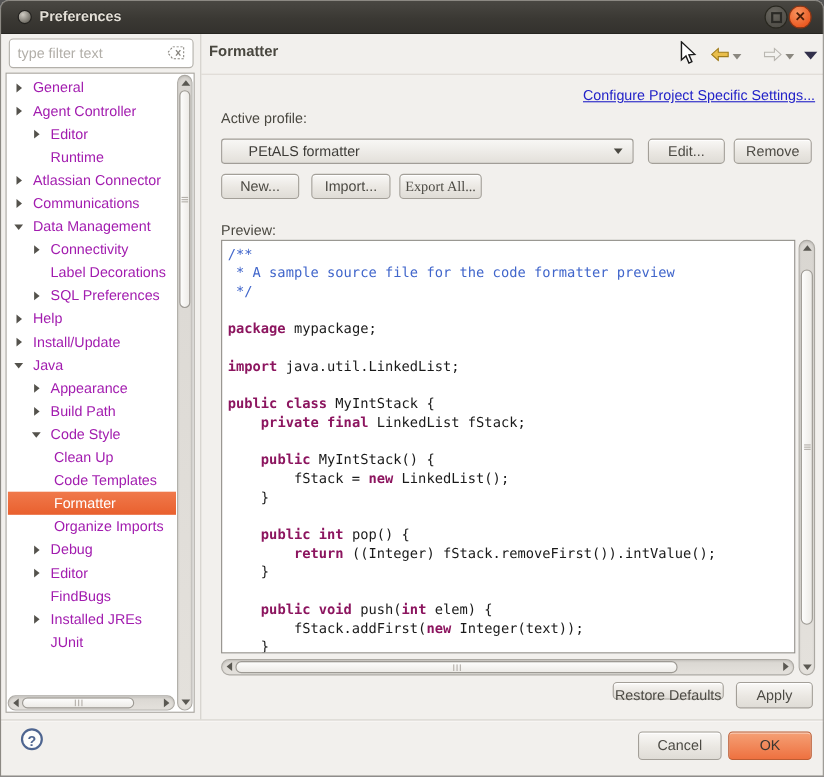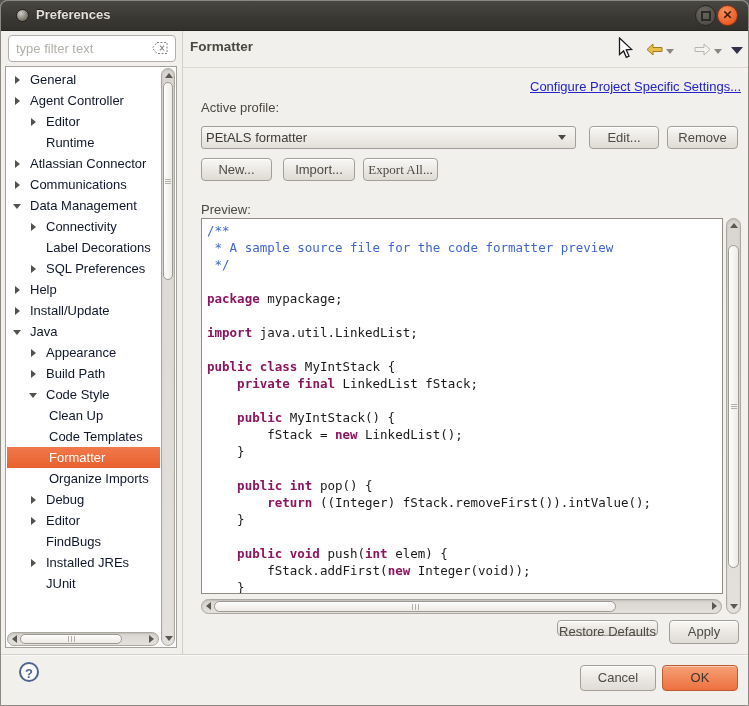--- a/index.html
+++ b/index.html
@@ -51,21 +51,21 @@
     font-size:13px;color:#4A4841;padding:0 24px 0 7px;outline:none;
     font-family:"Liberation Sans",sans-serif;
   }
   #filter-box::placeholder{color:#B2AFA9;}
   #filter-clear{left:152px;top:42px;width:16px;height:12px;}
   #tree-box{
     left:5px;top:66px;width:172px;height:582px;box-sizing:border-box;
     background:#fff;border:1px solid #A5A29B;
   }
   #tree-rows{position:absolute;left:1px;top:2px;right:16px;bottom:16px;overflow:hidden;}
-  .trow{display:flex;align-items:center;height:21px;font-size:13px;color:#0f172a;}
+  .trow{display:flex;align-items:center;height:21px;font-size:13px;color:#a21caf;}
   .trow .tw{width:13px;height:10px;position:relative;flex:none;}
   .trow.lvl1 .tw{margin-left:6px;}
   .trow.lvl2 .tw{margin-left:22px;}
   .trow.lvl3 .tw{margin-left:25px;}
   .tw.collapsed::before{
     content:"";position:absolute;left:2px;top:1px;
     border-left:5px solid #54524C;border-top:4px solid transparent;border-bottom:4px solid transparent;
   }
   .tw.expanded::before{
     content:"";position:absolute;left:0;top:3px;
@@ -112,21 +112,21 @@
     background:linear-gradient(#F5A075,#EE7140);
     border-color:#BC5C33;color:#3A3631;box-shadow:inset 0 1px 0 rgba(255,255,255,.45);
   }
   
   #cfg-link{font-size:13px;color:#2323C8;text-decoration:underline;right:8px;top:79px;cursor:pointer;}
   #active-profile-label{left:201px;top:100px;font-size:13px;color:#4A4841;}
   #profile-combo{
     left:201px;top:126px;width:375px;height:23px;box-sizing:border-box;
     background:linear-gradient(#F8F7F5,#E3E0DA);
     border:1px solid #A19D97;border-radius:3px;
-    font-size:13px;color:#3E3C38;line-height:21px;padding-left:4px;cursor:default;
+    font-size:13px;color:#3E3C38;line-height:21px;padding-left:24px;cursor:default;
   }
   #combo-arrow{position:absolute;right:9px;top:8px;width:0;height:0;
     border-left:4px solid transparent;border-right:4px solid transparent;border-top:5px solid #4A4841;}
   #preview-label{left:201px;top:202px;font-size:13px;color:#4A4841;}
   #preview-box{
     left:201px;top:218px;width:522px;height:376px;box-sizing:border-box;
     background:#FFFFFF;border:1px solid #908D87;overflow:hidden;cursor:text;
   }
   #preview-code{padding:3px 0 0 5px;font-family:"DejaVu Sans Mono","Liberation Mono",monospace;font-size:12.5px;line-height:17px;}
   .cline{white-space:pre;height:17px;}
@@ -338,21 +338,21 @@
         <div class="cline">&nbsp;</div>
         <div class="cline"><span class="tk-p">    </span><span class="tk-k">public</span><span class="tk-p"> MyIntStack() {</span></div>
         <div class="cline"><span class="tk-p">        fStack = </span><span class="tk-k">new</span><span class="tk-p"> LinkedList();</span></div>
         <div class="cline"><span class="tk-p">    }</span></div>
         <div class="cline">&nbsp;</div>
         <div class="cline"><span class="tk-p">    </span><span class="tk-k">public</span><span class="tk-p"> </span><span class="tk-k">int</span><span class="tk-p"> pop() {</span></div>
         <div class="cline"><span class="tk-p">        </span><span class="tk-k">return</span><span class="tk-p"> ((Integer) fStack.removeFirst()).intValue();</span></div>
         <div class="cline"><span class="tk-p">    }</span></div>
         <div class="cline">&nbsp;</div>
         <div class="cline"><span class="tk-p">    </span><span class="tk-k">public</span><span class="tk-p"> </span><span class="tk-k">void</span><span class="tk-p"> push(</span><span class="tk-k">int</span><span class="tk-p"> elem) {</span></div>
-        <div class="cline"><span class="tk-p">        fStack.addFirst(</span><span class="tk-k">new</span><span class="tk-p"> Integer(void));</span></div>
+        <div class="cline"><span class="tk-p">        fStack.addFirst(</span><span class="tk-k">new</span><span class="tk-p"> Integer(text));</span></div>
         <div class="cline"><span class="tk-p">    }</span></div>
       </div>
   </div>
 
   <div class="sb v abs" style="left:726px;top:218px;width:15px;height:396px;">
     <span class="arr up" style="top:4px;"></span>
     <span class="arr dn" style="bottom:4px;"></span>
     <div class="thumb" style="left:1px;top:26px;width:11px;height:323px;">
       <span class="gripv">
           <i></i>

